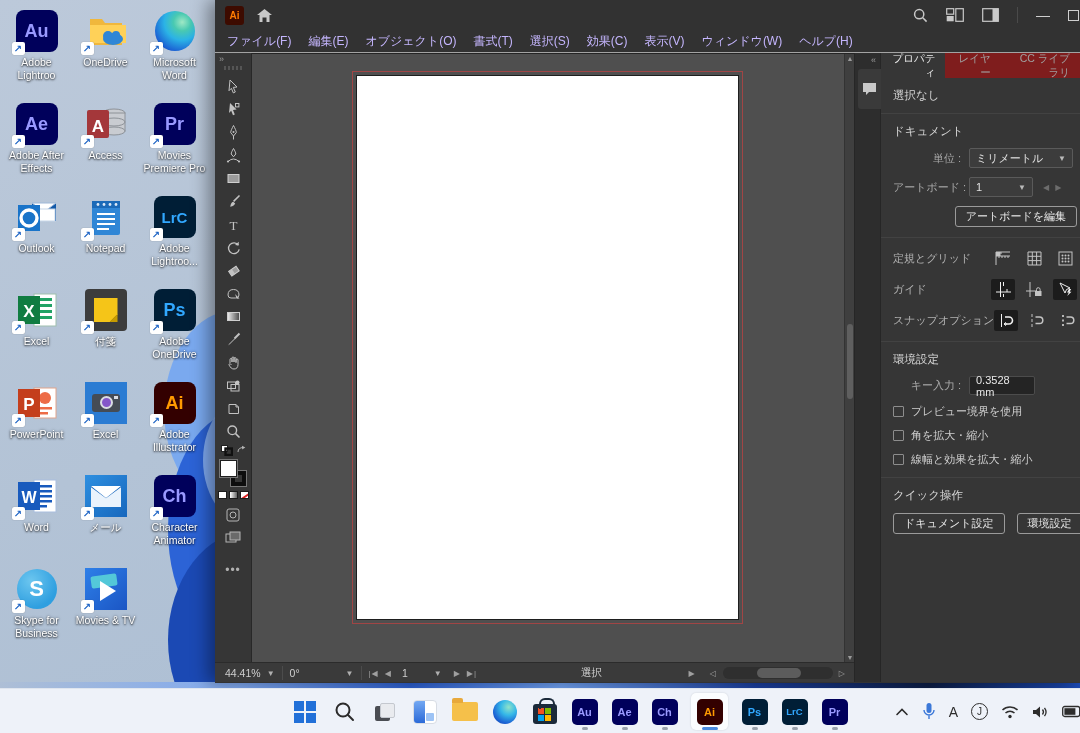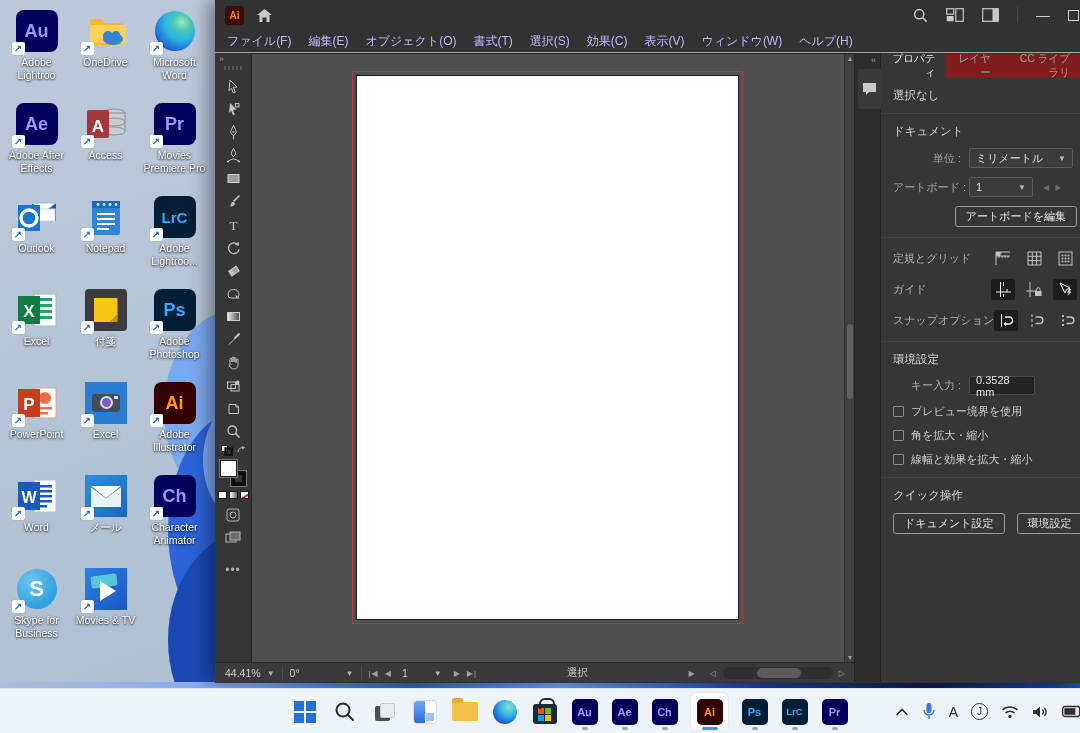--- a/index.html
+++ b/index.html
@@ -310,21 +310,21 @@
       <div class="dlabel">付箋</div>
     </div>
 
     <div class="dicon">
       <div class="tilewrap">
         <div class="adobe-tile c-ps">
             <span>Ps</span>
           </div>
         <span class="shortcut">↗</span>
       </div>
-      <div class="dlabel">Adobe Photoshop</div>
+      <div class="dlabel">Adobe OneDrive</div>
     </div>
 
     <div class="dicon">
       <div class="tilewrap">
         <svg width="42" height="40" viewBox="0 0 42 40">
           <rect x="18" y="5" width="22" height="30" fill="#fff" stroke="#e0a48c"></rect>
           <circle cx="29" cy="15" r="6" fill="#ed6c47"></circle>
           <rect x="22" y="24" width="14" height="2.5" fill="#ed6c47"></rect>
             <rect x="22" y="29" width="10" height="2.5" fill="#ed6c47"></rect>
           <rect x="2" y="6" width="22" height="28" fill="#c43e1c"></rect>
@@ -628,21 +628,21 @@
             <span>0°</span>
             <span class="chev" style="margin-left:46px;">▼</span>
             <span class="sb-sep"></span>
             <span class="navg">|◀</span>
             <span class="navg" style="margin-left:6px;">◀</span>
             <span style="margin-left:10px;">1</span>
             <span class="chev" style="margin-left:26px;">▼</span>
             <span class="navg" style="margin-left:12px;">▶</span>
             <span class="navg" style="margin-left:6px;">▶|</span>
           </div>
-          <div class="sb" style="left:352px;">
+          <div class="sb" style="left:366px;">
             <span>選択</span>
           </div>
           <div class="sb" style="right:8px;">
             <span class="navg">▶</span>
             <span class="navg" style="margin-left:14px;">◁</span>
             <div class="sb-track">
               <div class="sb-thumb"></div>
             </div>
             <span class="navg">▷</span>
           </div>

